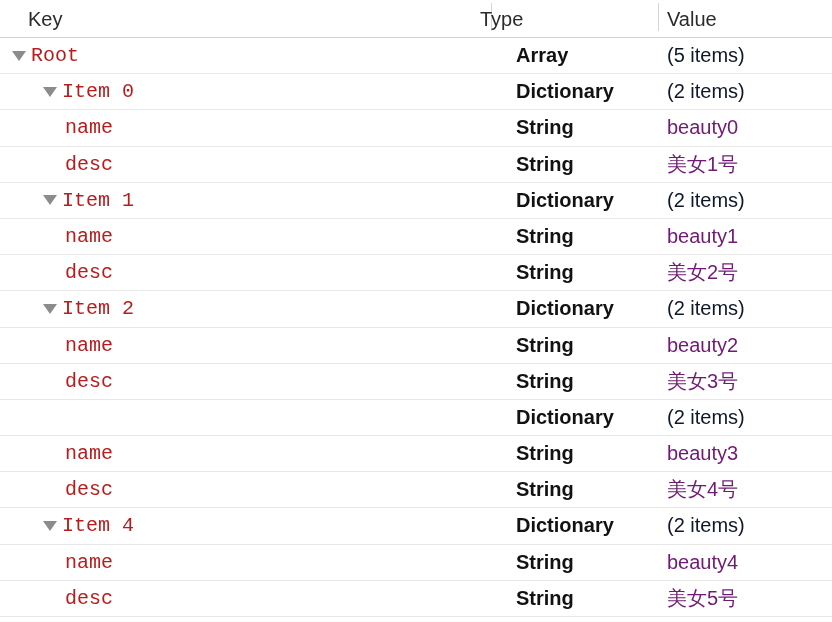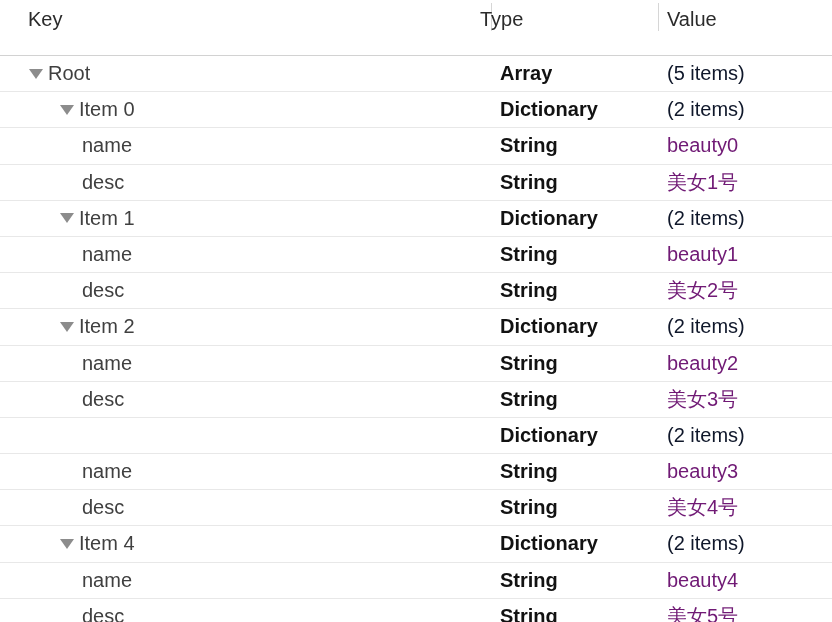--- a/index.html
+++ b/index.html
@@ -18,21 +18,21 @@
   #plist-editor {
     width: 832px;
     height: 622px;
     position: relative;
     background: #ffffff;
   }
 
   
   .table-header {
     position: relative;
-    height: 56px;
+    height: 38px;
     background: #ffffff;
     border-bottom: 1.5px solid #d2d2d2;
     box-sizing: border-box;
   }
   .table-header .hcell {
     position: absolute;
     top: 0;
     height: 38px;
     line-height: 38px;
     font-size: 20px;
@@ -70,26 +70,27 @@
     position: absolute;
     top: 0;
     height: 35.2px;
     line-height: 35.2px;
     font-size: 20px;
     white-space: nowrap;
     overflow: hidden;
   }
 
   .cell-key {
-    left: 17px;
-    color: #404040;
+    left: 0;
+    color: #b91c1c;
     font-weight: 400;
+    font-family: Liberation Mono, monospace;
   }
   .cell-type {
-    left: 500px;
+    left: 516px;
     color: #121212;
     font-weight: 600;
   }
   .cell-value {
     left: 667px;
     color: #701a75;
     font-weight: 500;
   }
   .cell-value.muted {
     color: #0f172a;

